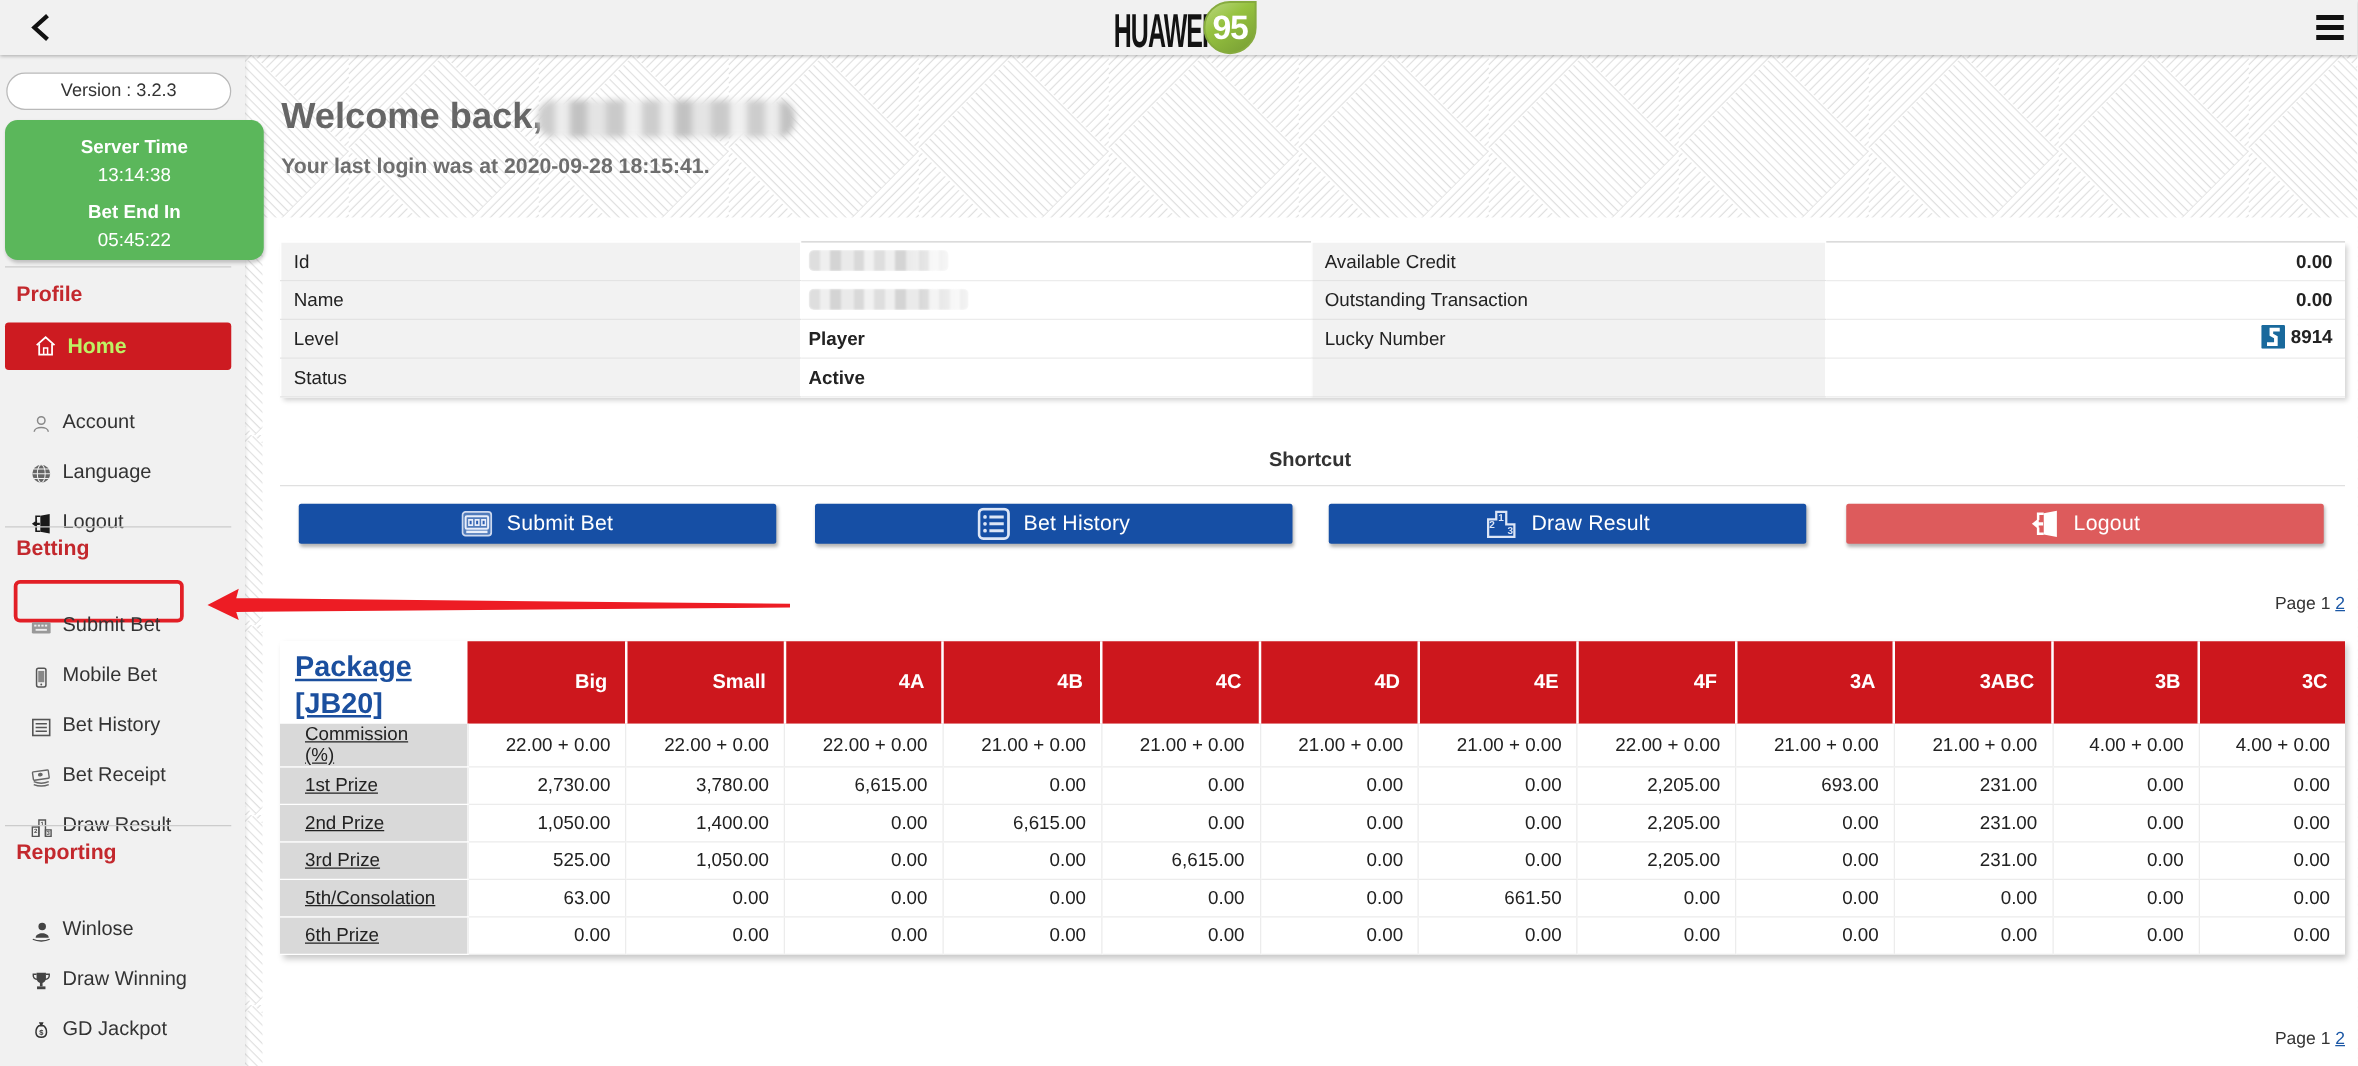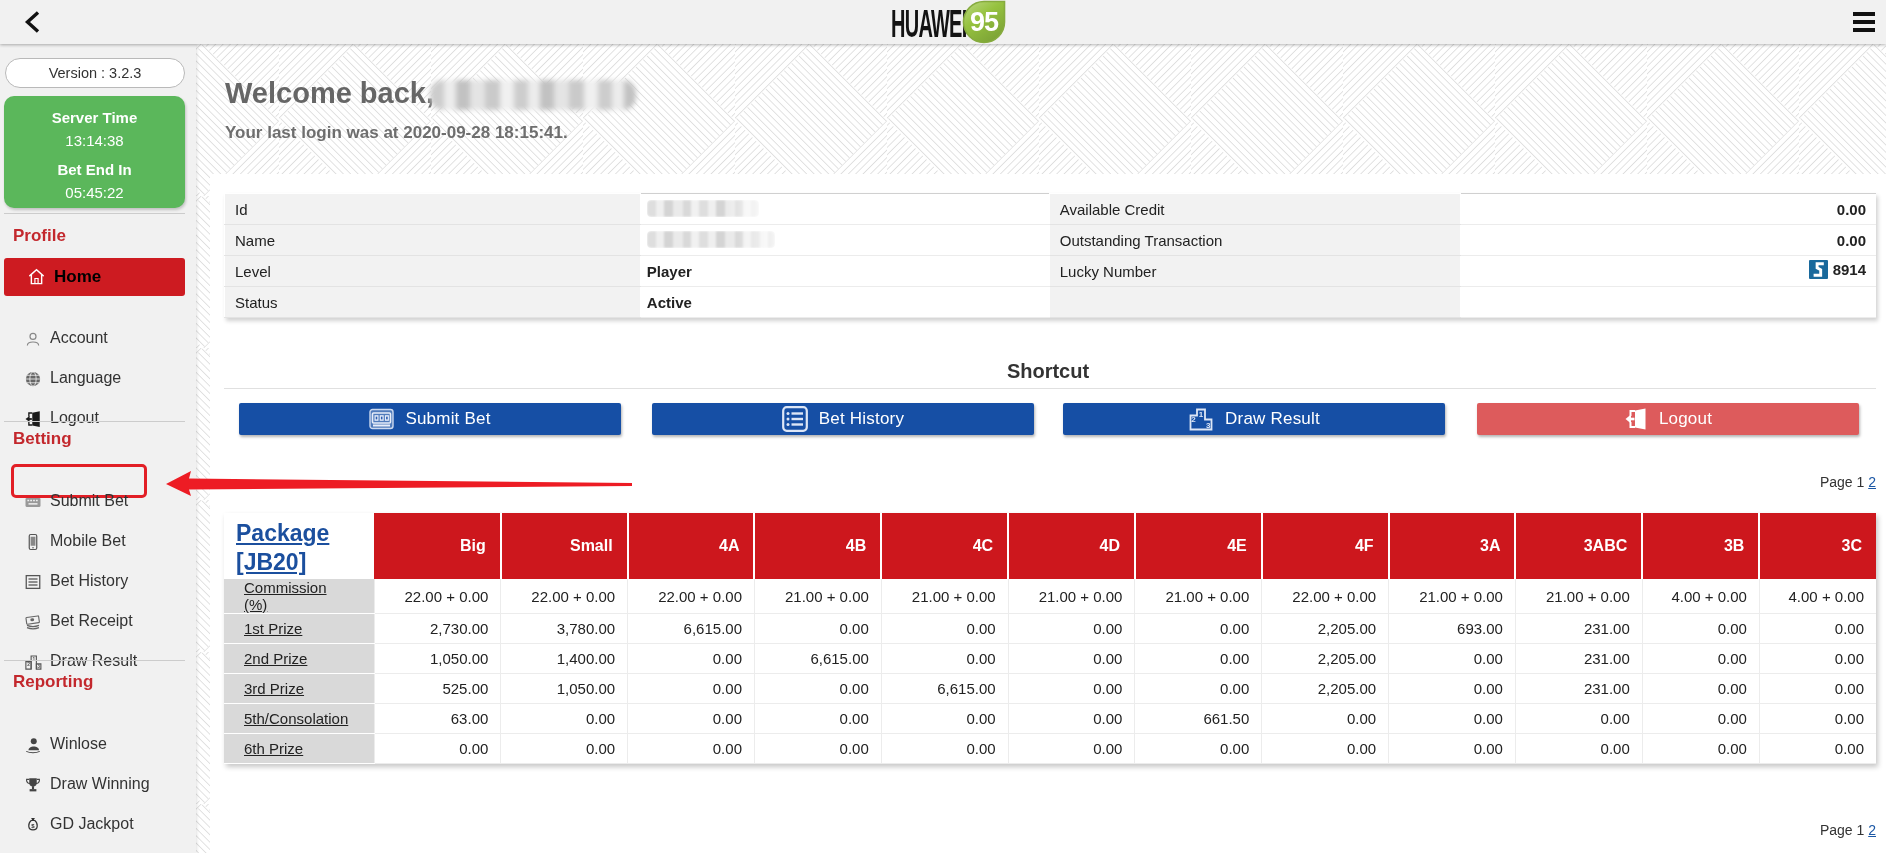--- a/index.html
+++ b/index.html
@@ -7,29 +7,29 @@
 .topbar { position:absolute; left:0; top:0; width:1886px; height:44px; background:#f1f1f1; box-shadow:0 1px 3px rgba(0,0,0,.3); z-index:30; }
 .back { position:absolute; left:21px; top:9px; }
 .burger { position:absolute; right:11px; top:12px; width:22px; height:21px; }
 .burger div { height:4px; background:#111; margin-bottom:4px; }
 .hw { position:absolute; left:891px; top:3px; font-weight:bold; color:#131313; font-size:41px; letter-spacing:-1.5px; transform:scale(0.487,0.93); transform-origin:left top; }
 .blob { position:absolute; left:962px; top:0px; width:44px; height:34px; }
 .blob span { position:absolute; left:0; top:7px; width:44px; text-align:center; color:#fff; font-size:27px; font-weight:bold; letter-spacing:-1px; }
 
 .sidebar { position:absolute; left:0; top:44px; width:196px; height:809px; background:#f1f1f1; z-index:20; box-shadow:1px 0 3px rgba(0,0,0,.12); }
 .verbox { position:absolute; left:5px; top:14px; width:180px; height:30px; background:#fff; border:1px solid #b9b9b9; border-radius:15px; text-align:center; line-height:28px; font-size:14.5px; color:#333; }
-.greenbox { position:absolute; left:4px; top:52px; width:181px; height:112px; background:#5bb75b; border-radius:10px; color:#fff; text-align:center; padding-top:13px; font-size:15px; box-shadow:1px 2px 3px rgba(0,0,0,.2); }
+.greenbox { position:absolute; left:4px; top:52px; width:207px; height:112px; background:#5bb75b; border-radius:10px; color:#fff; text-align:center; padding-top:13px; font-size:15px; box-shadow:1px 2px 3px rgba(0,0,0,.2); }
 .greenbox .b { font-weight:bold; margin-bottom:6px; }
 .greenbox .t { margin-bottom:12px; }
 .sdiv { position:absolute; left:4px; width:181px; border-top:1px solid #ccc; }
 .shead { position:absolute; left:13px; font-size:17px; font-weight:bold; color:#c3282d; }
 .sitem { position:absolute; left:0; width:196px; height:34px; font-size:16px; color:#333;margin-top:20px; }
 .sitem .ic { position:absolute; left:24px; top:8px; width:18px; height:18px; }
 .sitem .tx { position:absolute; left:50px; top:7px; }
-.home { position:absolute; left:4px; top:214px; width:181px; height:38px; background:#cd1b21; border-radius:3px; color:#000000; font-weight:bold; font-size:17px;text-decoration:underline; }
+.home { position:absolute; left:4px; top:214px; width:181px; height:38px; background:#cd1b21; border-radius:3px; color:#bef264; font-weight:bold; font-size:17px;text-decoration:underline; }
 .home .ic { position:absolute; left:23px; top:9px; }
 .home .tx { position:absolute; left:50px; top:9px; }
 .redbox { position:absolute; left:11px; top:420px; width:136px; height:34px; border:3px solid #e21f26; border-radius:5px; }
 
 .main { position:absolute; left:196px; top:44px; width:1690px; height:809px; background:#fff; z-index:1; }
 .pattern { position:absolute; left:0; top:0; width:1690px; height:809px; }
 .panel { position:absolute; left:14px; top:130px; width:1676px; height:679px; background:#fff; }
 .welcome { position:absolute; left:29px; top:33px; font-size:29px; font-weight:bold; color:#666; z-index:2; }
 .blurname { position:absolute; left:234px; top:36px; width:206px; height:30px; border-radius:13px; z-index:2;
   background:repeating-linear-gradient(90deg,#cdcdcd 0 14px,#ececec 14px 26px,#c2c2c2 26px 40px,#e4e4e4 40px 55px,#cacaca 55px 70px,#f0f0f0 70px 84px);
@@ -40,21 +40,21 @@
 .infotbl { position:absolute; left:14px; top:19px; width:1652px; box-shadow:2px 3px 4px rgba(0,0,0,.18); border-top:1px solid #d0d0d0; }
 .infotbl td { height:31px; font-size:15px; color:#222; padding:0 10px; }
 .infotbl td.val { padding:0 10px 0 6px; }
 .infotbl td.lab { background:#f2f2f2; border:1px solid #fff; border-bottom:1px solid #e3e3e3; }
 .infotbl td.val { background:#fff; border-bottom:1px solid #ececec; }
 .iblur { display:inline-block; width:112px; height:17px; border-radius:4px; vertical-align:middle; position:relative; top:-1px;
   background:repeating-linear-gradient(90deg,#dedede 0 9px,#efefef 9px 17px,#d4d4d4 17px 26px,#eaeaea 26px 36px,#d9d9d9 36px 44px,#f1f1f1 44px 52px); filter:blur(1px);
   -webkit-mask-image:linear-gradient(90deg,#000 70%,rgba(0,0,0,.25)); }
 .iblur.b2 { width:128px; }
 .lucky { display:inline-flex; align-items:center; gap:5px; justify-content:flex-end; }
-.shortcut { position:absolute; left:0; top:186px; width:1676px; text-align:center; font-size:20px; font-weight:bold; color:#333; }
+.shortcut { position:absolute; left:0; top:186px; width:1676px; text-align:center; font-size:16px; font-weight:bold; color:#333; }
 .hr1 { position:absolute; left:14px; top:214px; width:1652px; border-top:1px solid #e0e0e0; }
 .btn { position:absolute; top:229px; width:382px; height:32px; border-radius:2px; color:#fff; font-size:17px; letter-spacing:.2px; box-shadow:1px 2px 3px rgba(0,0,0,.3); display:flex; align-items:center; justify-content:center; gap:11px; }
 .btn.blue { background:#164fa5; }
 .btn.red { background:#dd5b5c; }
 .page { position:absolute; right:10px; font-size:14px; color:#333; }
 .page a { color:#1b57a5; text-decoration:underline; }
 
 .pkgtbl { position:absolute; left:14px; top:339px; width:1652px; box-shadow:2px 3px 5px rgba(0,0,0,.22); }
 .pkgtbl th { background:#cd171d; color:#fff; font-size:16px; font-weight:bold; text-align:right; padding:0 14px; height:66px; border-left:2px solid #fff; }
 .pkgtbl th.pkg { background:#fff; text-align:left; vertical-align:top; border:none; width:150px; }

